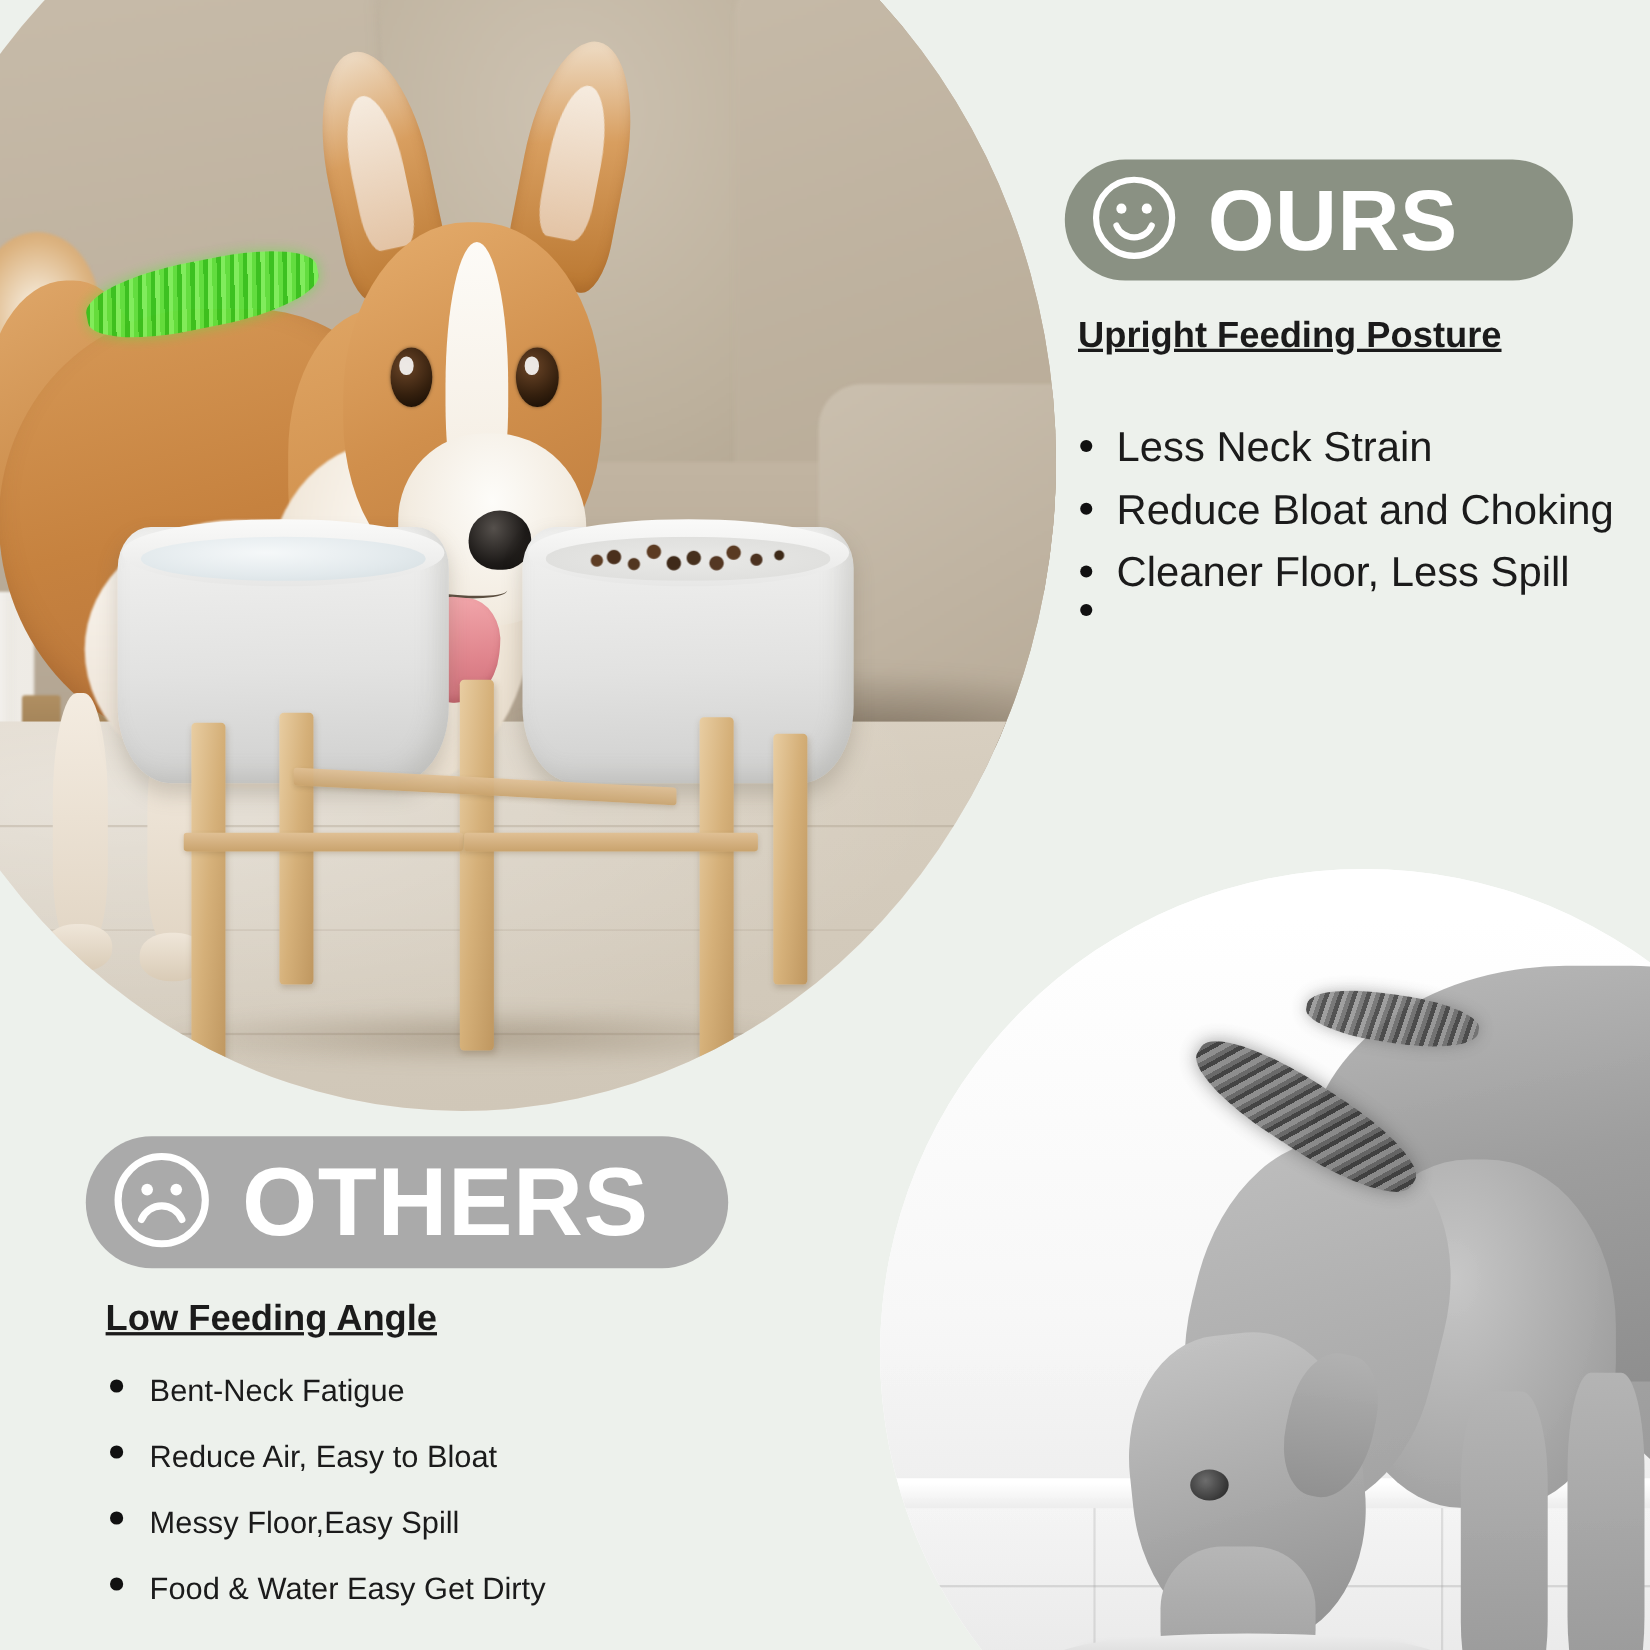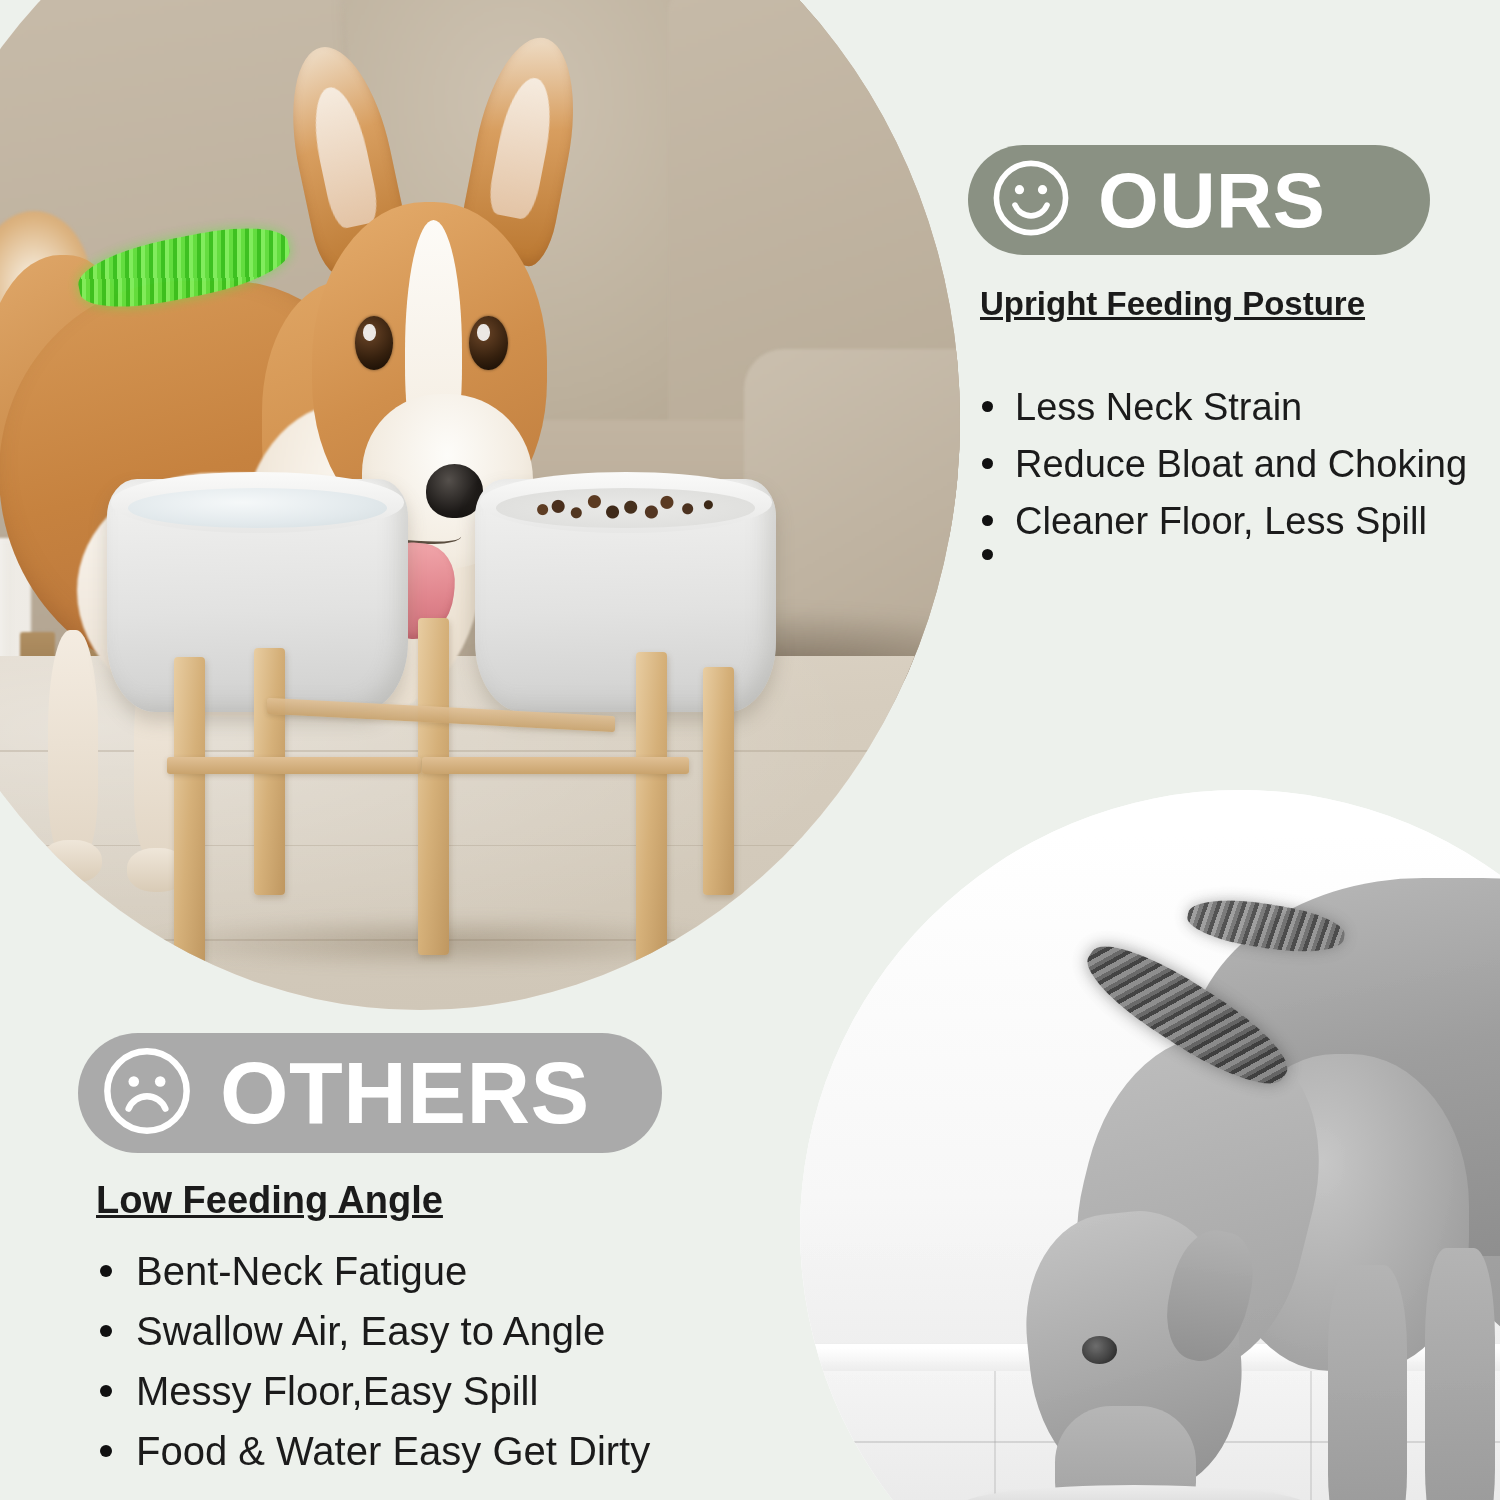--- a/index.html
+++ b/index.html
@@ -408,39 +408,39 @@
 
   
   .subhead {
     position: absolute;
     font-weight: bold;
     color: #1b1b1b;
     white-space: nowrap;
     text-decoration: underline;
   }
   .subhead-ours { left: 980px; top: 285px; font-size: 33px; }
-  .subhead-others { left: 96px; top: 1179px; font-size: 38px; }
+  .subhead-others { left: 96px; top: 1179px; font-size: 33px; }
 
   .bullets {
     position: absolute;
     list-style: none;
     margin: 4px;
     padding: 0;
   }
   .bullets-ours { left: 978px; top: 382px; }
   .bullets-others { left: 96px; top: 1245px; }
 
   .bullets li {
     display: flex;
     align-items: baseline;
     color: #1b1b1b;
     white-space: nowrap;
   }
   .bullets-ours li { font-size: 38px; height: 57px; }
-  .bullets-others li { font-size: 40px; height: 60px; }
+  .bullets-others li { font-size: 28px; height: 60px; }
 
   .dot {
     flex: 0 0 auto;
     width: 11px; height: 11px;
     border-radius: 50%;
     background: #111111;
     margin-right: 22px;
     transform: translateY(-8px);
   }
   .bullets-others .dot { width: 12px; height: 12px; margin-right: 24px; }
@@ -605,21 +605,21 @@
 
   <div class="subhead subhead-others">Low Feeding Angle</div>
 
   <ul class="bullets bullets-others">
     <li>
       <span class="dot"></span>
       <span>Bent-Neck Fatigue</span>
     </li>
     <li>
       <span class="dot"></span>
-      <span>Swallow Air, Easy to Angle</span>
+      <span>Reduce Air, Easy to Bloat</span>
     </li>
     <li>
       <span class="dot"></span>
       <span>Messy Floor,Easy Spill</span>
     </li>
     <li>
       <span class="dot"></span>
       <span>Food &amp; Water Easy Get Dirty</span>
     </li>
   </ul>

